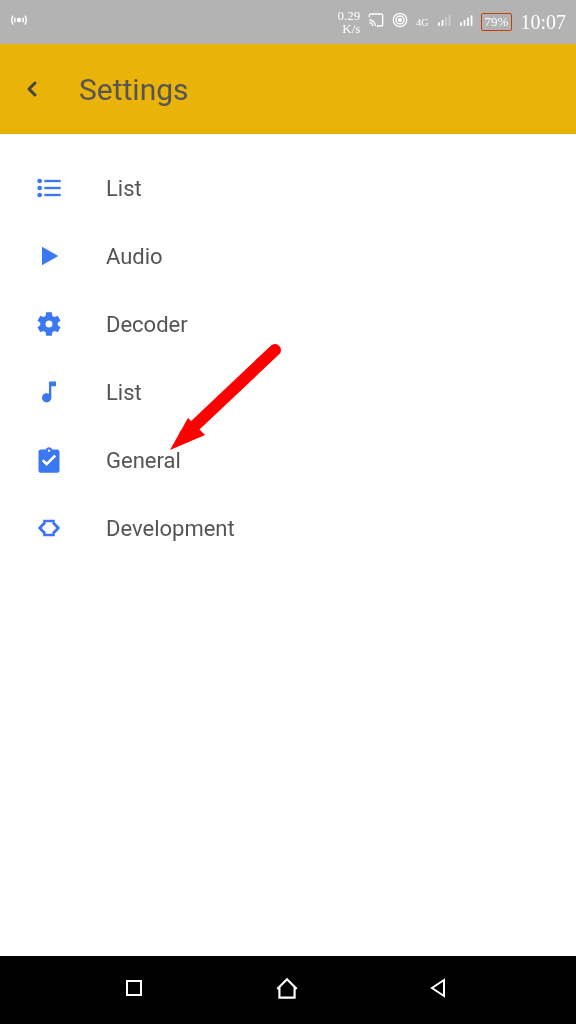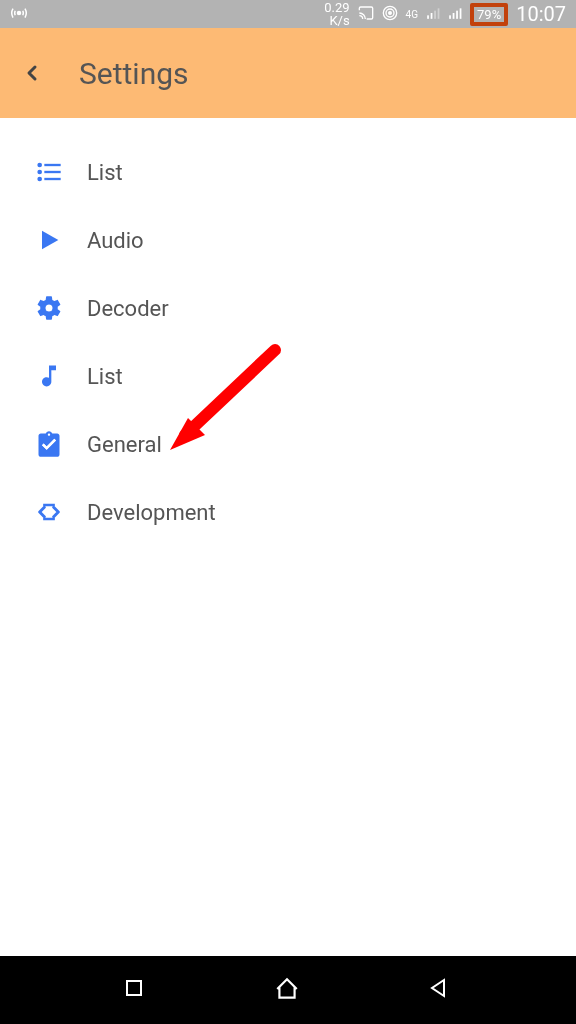--- a/index.html
+++ b/index.html
@@ -5,37 +5,38 @@
     * { margin: 0; padding: 0; box-sizing: border-box; }
     body {
       width: 576px;
       height: 1024px;
       font-family: -apple-system, BlinkMacSystemFont, 'Segoe UI', Roboto, sans-serif;
       background: #fff;
       position: relative;
       overflow: hidden;
     }
     .status-bar {
-      height: 28px;
+      height: 44px;
       background: #b3b3b3;
       display: flex;
       align-items: center;
       justify-content: space-between;
       padding: 0 10px;
       color: #fff;
       font-size: 14px;
+      font-family: Liberation Serif, serif;
     }
     .status-left { display: flex; align-items: center; gap: 6px; }
     .status-right { display: flex; align-items: center; gap: 8px; }
     .status-right span { font-size: 13px; }
     .speed { display: flex; flex-direction: column; line-height: 1; font-size: 10px; align-items: flex-end; }
-    .battery-box { border: 4px solid #c2410c; border-radius: 2px; padding: 0 3px; font-size: 10px; position: relative; }
+    .battery-box { border: 1px solid #c2410c; border-radius: 2px; padding: 0 3px; font-size: 10px; position: relative; }
     .header {
       height: 90px;
-      background: #fdba74;
+      background: #eab308;
       display: flex;
       align-items: center;
       padding: 0 20px;
       gap: 35px;
     }
     .back-btn {
       width: 24px;
       height: 24px;
       cursor: pointer;
     }
@@ -44,21 +45,21 @@
       color: #555;
       font-weight: 400;
     }
     .settings-list {
       padding: 20px 0;
     }
     .settings-item {
       display: flex;
       align-items: center;
       padding: 20px 35px;
-      gap: 24px;
+      gap: 43px;
       cursor: pointer;
     }
     .item-icon {
       width: 28px;
       height: 28px;
       display: flex;
       align-items: center;
       justify-content: center;
       flex-shrink: 0;
     }

